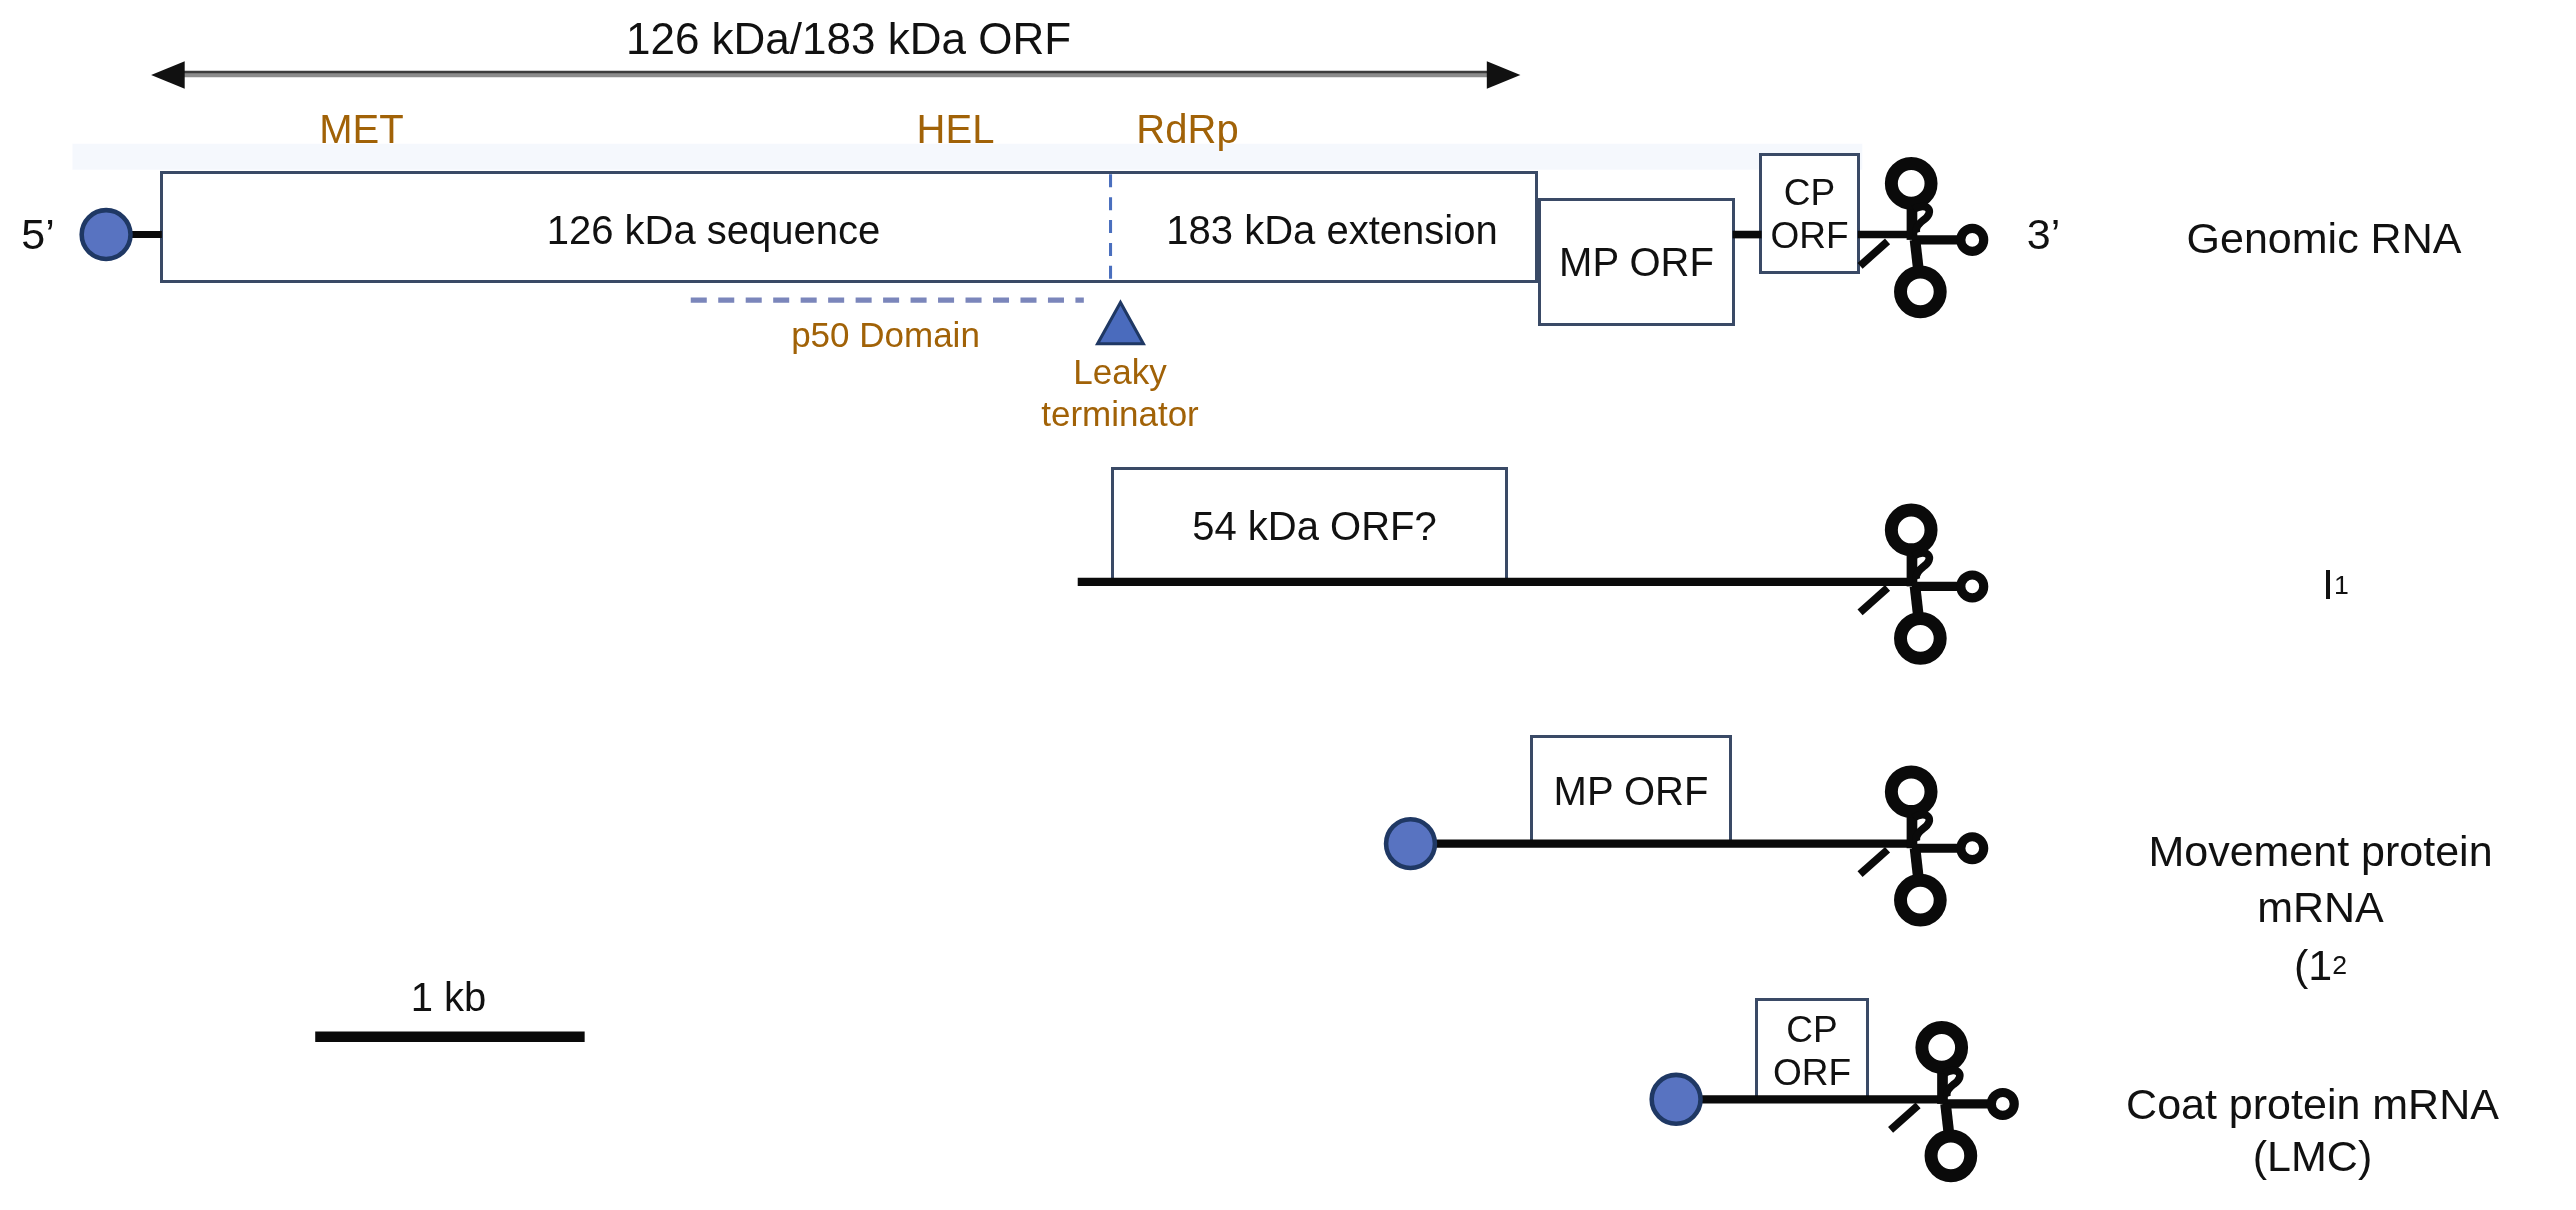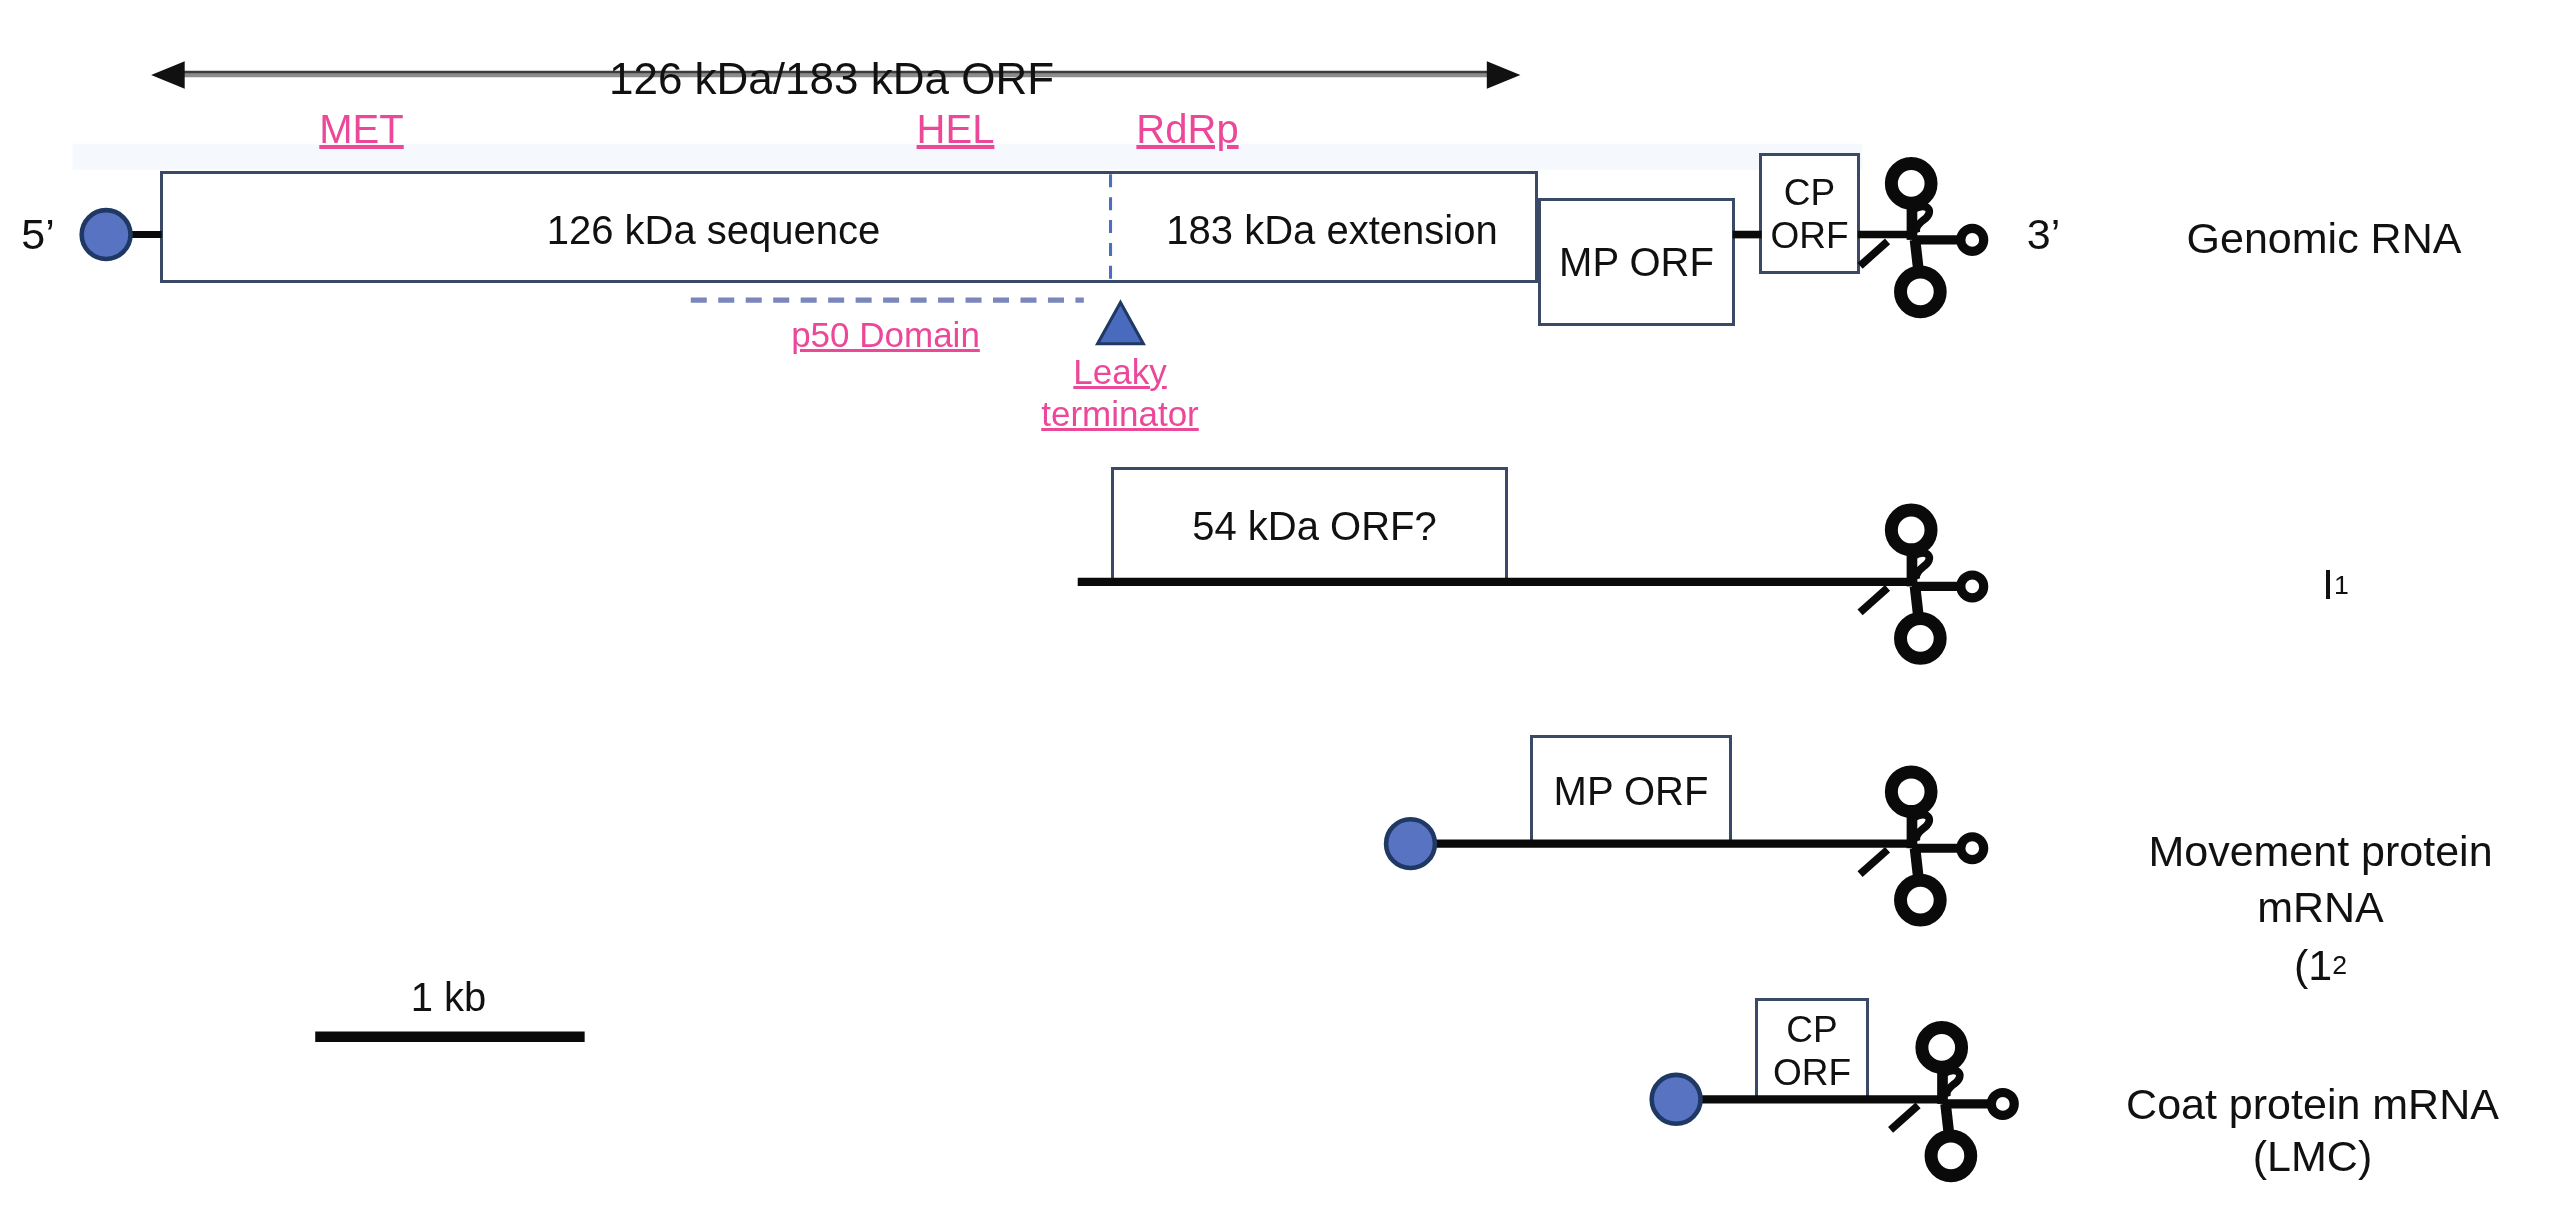--- a/index.html
+++ b/index.html
@@ -10,21 +10,21 @@
     font-family:"Liberation Sans", sans-serif;
     color:#111111;
     overflow:hidden;
   }
   .lbl{
     position:absolute;
     display:flex;align-items:center;justify-content:center;
     text-align:center;white-space:pre;
     color:#111111;
   }
-  .blue{color:#ec4899;text-decoration:underline;}
+  .blue{color:#a16207;}
   .title{font-size:44px;letter-spacing:0px;}
   .rowlabel{font-size:43px;}
   .boxtext{font-size:40px;}
   .smallbox{font-size:37px;line-height:43px;}
   .domainlbl{font-size:40px;}
   .prime{font-size:43px;}
   .annot{font-size:35px;}
   .scalelbl{font-size:40px;}
   .orfbox{
     position:absolute;
@@ -126,21 +126,21 @@
     </g>
 
     <g>
       <line x1="2218" y1="1440" x2="2545" y2="1440" stroke="#0a0a0a" stroke-width="11"></line>
       <circle cx="2196" cy="1440" r="32" fill="#5873C1" stroke="#1f3864" stroke-width="6"></circle>
       <use href="#trna-icon" x="2545" y="1440"></use>
     </g>
   </svg>
 
   <div class="txt-layer">
-    <div class="lbl title" style="left:450px;top:12.2px;width:763px;height:53px;margin-top:40px;">126 kDa/183 kDa ORF</div>
+    <div class="lbl title" style="left:467px;top:12.2px;width:763px;height:53px;">126 kDa/183 kDa ORF</div>
 
     <div class="lbl domainlbl blue" style="left:285px;top:107px;width:153px;height:44px;">MET</div>
     <div class="lbl domainlbl blue" style="left:879px;top:107px;width:153px;height:44px;">HEL</div>
     <div class="lbl domainlbl blue" style="left:1111px;top:107px;width:153px;height:44px;">RdRp</div>
 
     <div class="lbl prime" style="left:1.5px;top:212px;width:73px;height:44px;">5’</div>
     <div class="lbl boxtext" style="left:408px;top:208px;width:611px;height:44px;">126 kDa sequence</div>
     <div class="lbl boxtext" style="left:1126px;top:208px;width:412px;height:44px;">183 kDa extension</div>
     <div class="lbl prime" style="left:2007px;top:212px;width:73px;height:44px;">3’</div>
     <div class="lbl rowlabel" style="left:2160px;top:215px;width:328px;height:46px;">Genomic RNA</div>

